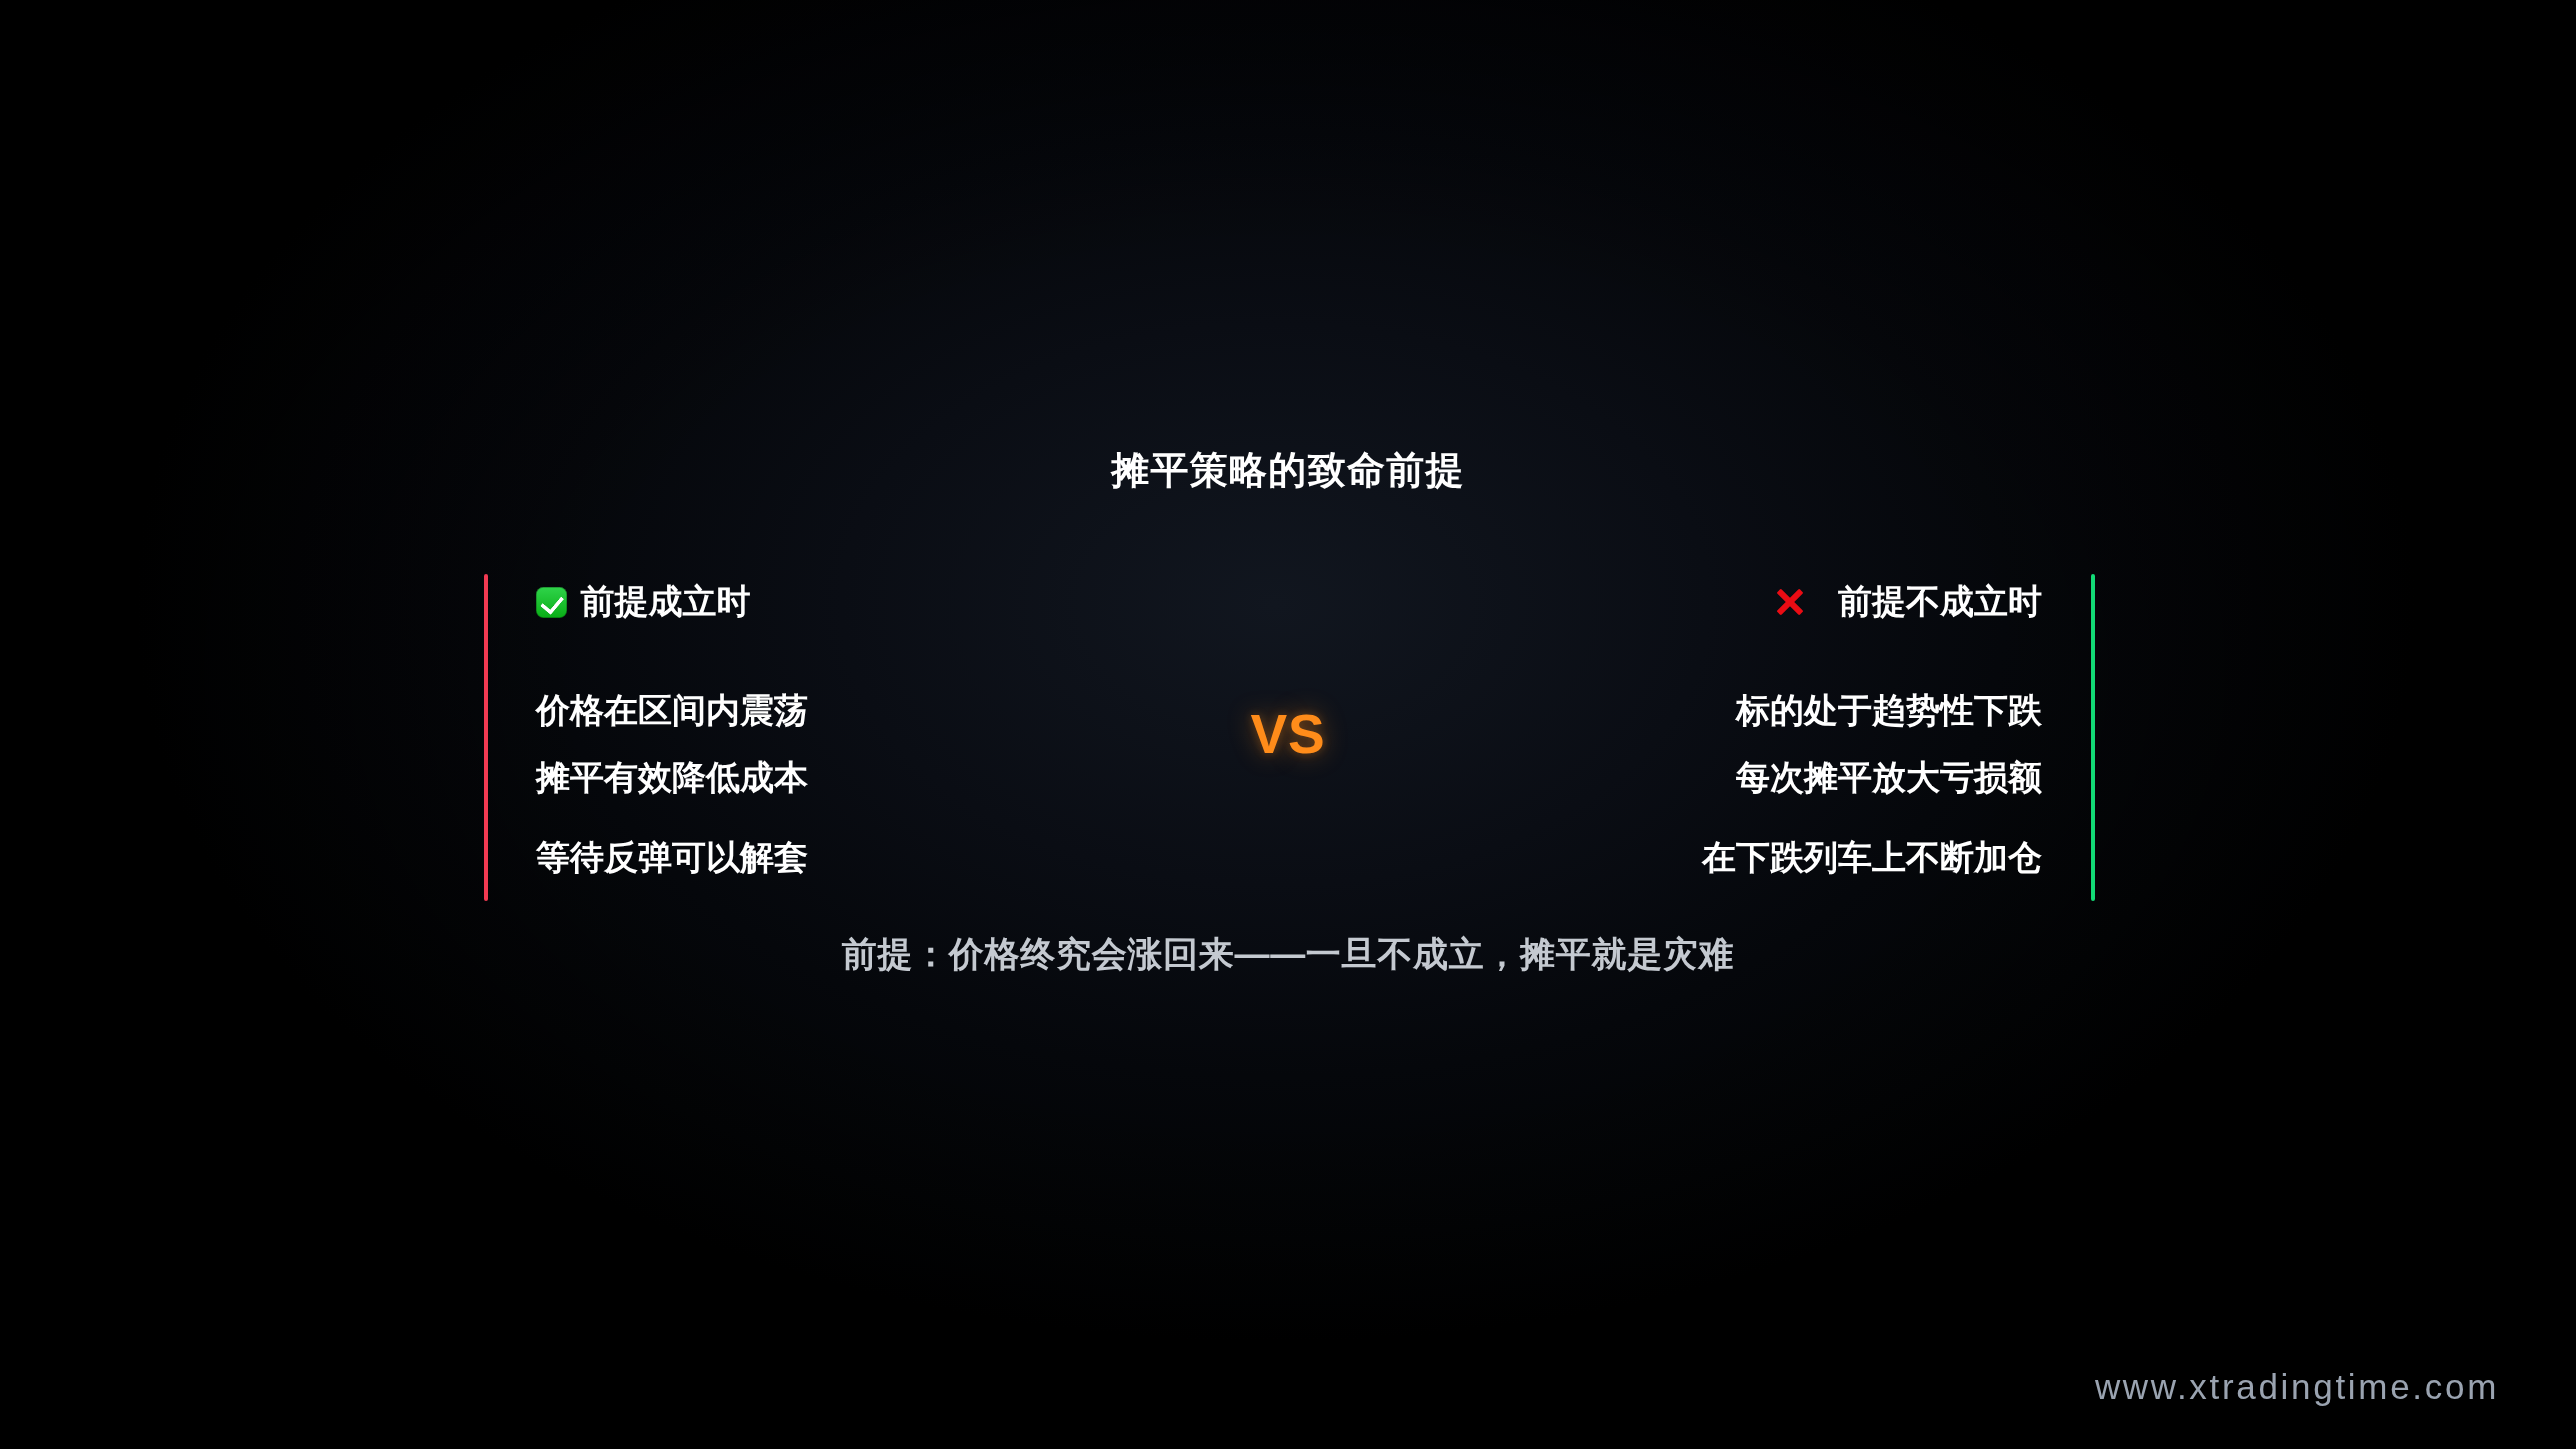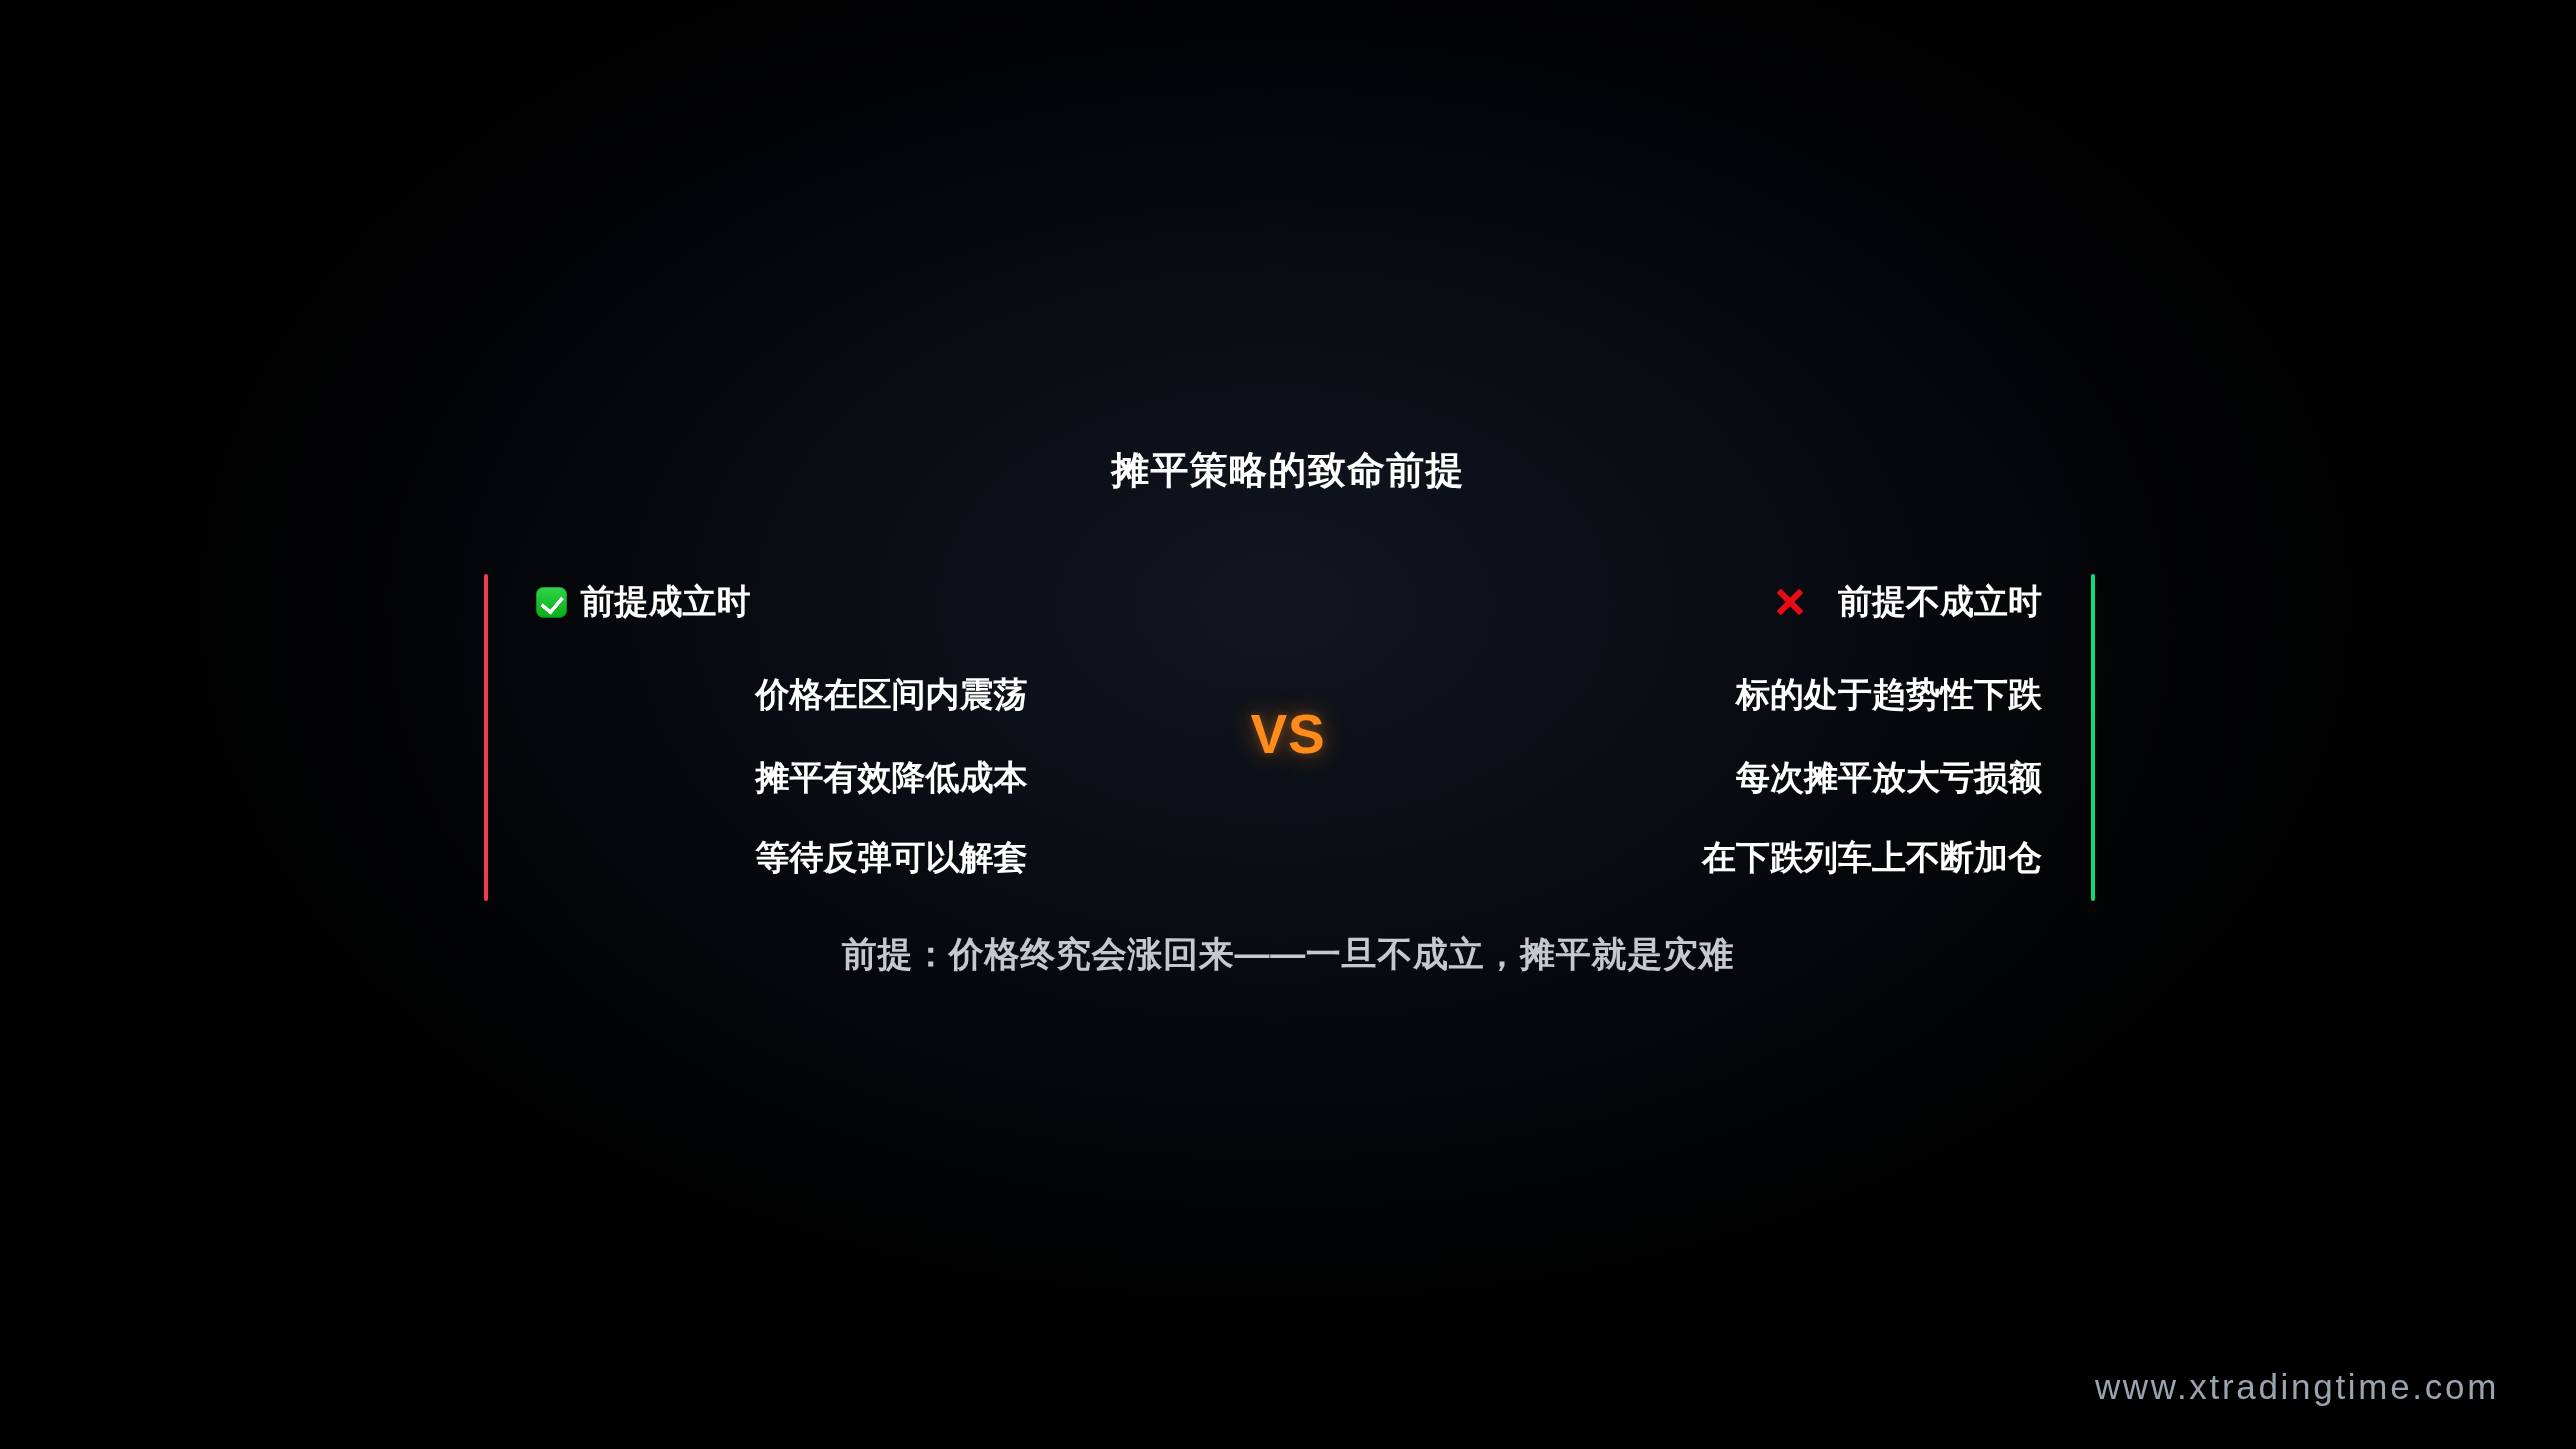--- a/index.html
+++ b/index.html
@@ -62,21 +62,21 @@
   }
   #accent-left  { left: 0px; background: #f23a52; }
   #accent-right { left: 1607px; background: #12db76; }
 
   .column {
     position: absolute;
     top: 0;
     width: 711px;
     height: 327px;
   }
-  #col-left  { left: 52px;  text-align: center;  }
+  #col-left  { left: 52px;  text-align: left;  }
   #col-right { left: 847px; text-align: right; }
 
   .col-heading {
     position: absolute;
     top: 0;
     left: 0;
     right: 0;
     height: 56px;
     display: flex;
     align-items: center;
@@ -138,21 +138,21 @@
     position: absolute;
     left: 0;
     right: 0;
     height: 47px;
     line-height: 47px;
     font-size: 34px;
     font-weight: 700;
     color: #ffffff;
     white-space: nowrap;
   }
-  .row-1 { top: 97px; }
+  .row-1 { top: 113px; }
   .row-2 { top: 180px; }
   .row-3 { top: 260px; }
 
   
   #vs {
     position: absolute;
     left: 0;
     right: 0;
     top: 702px;
     text-align: center;

